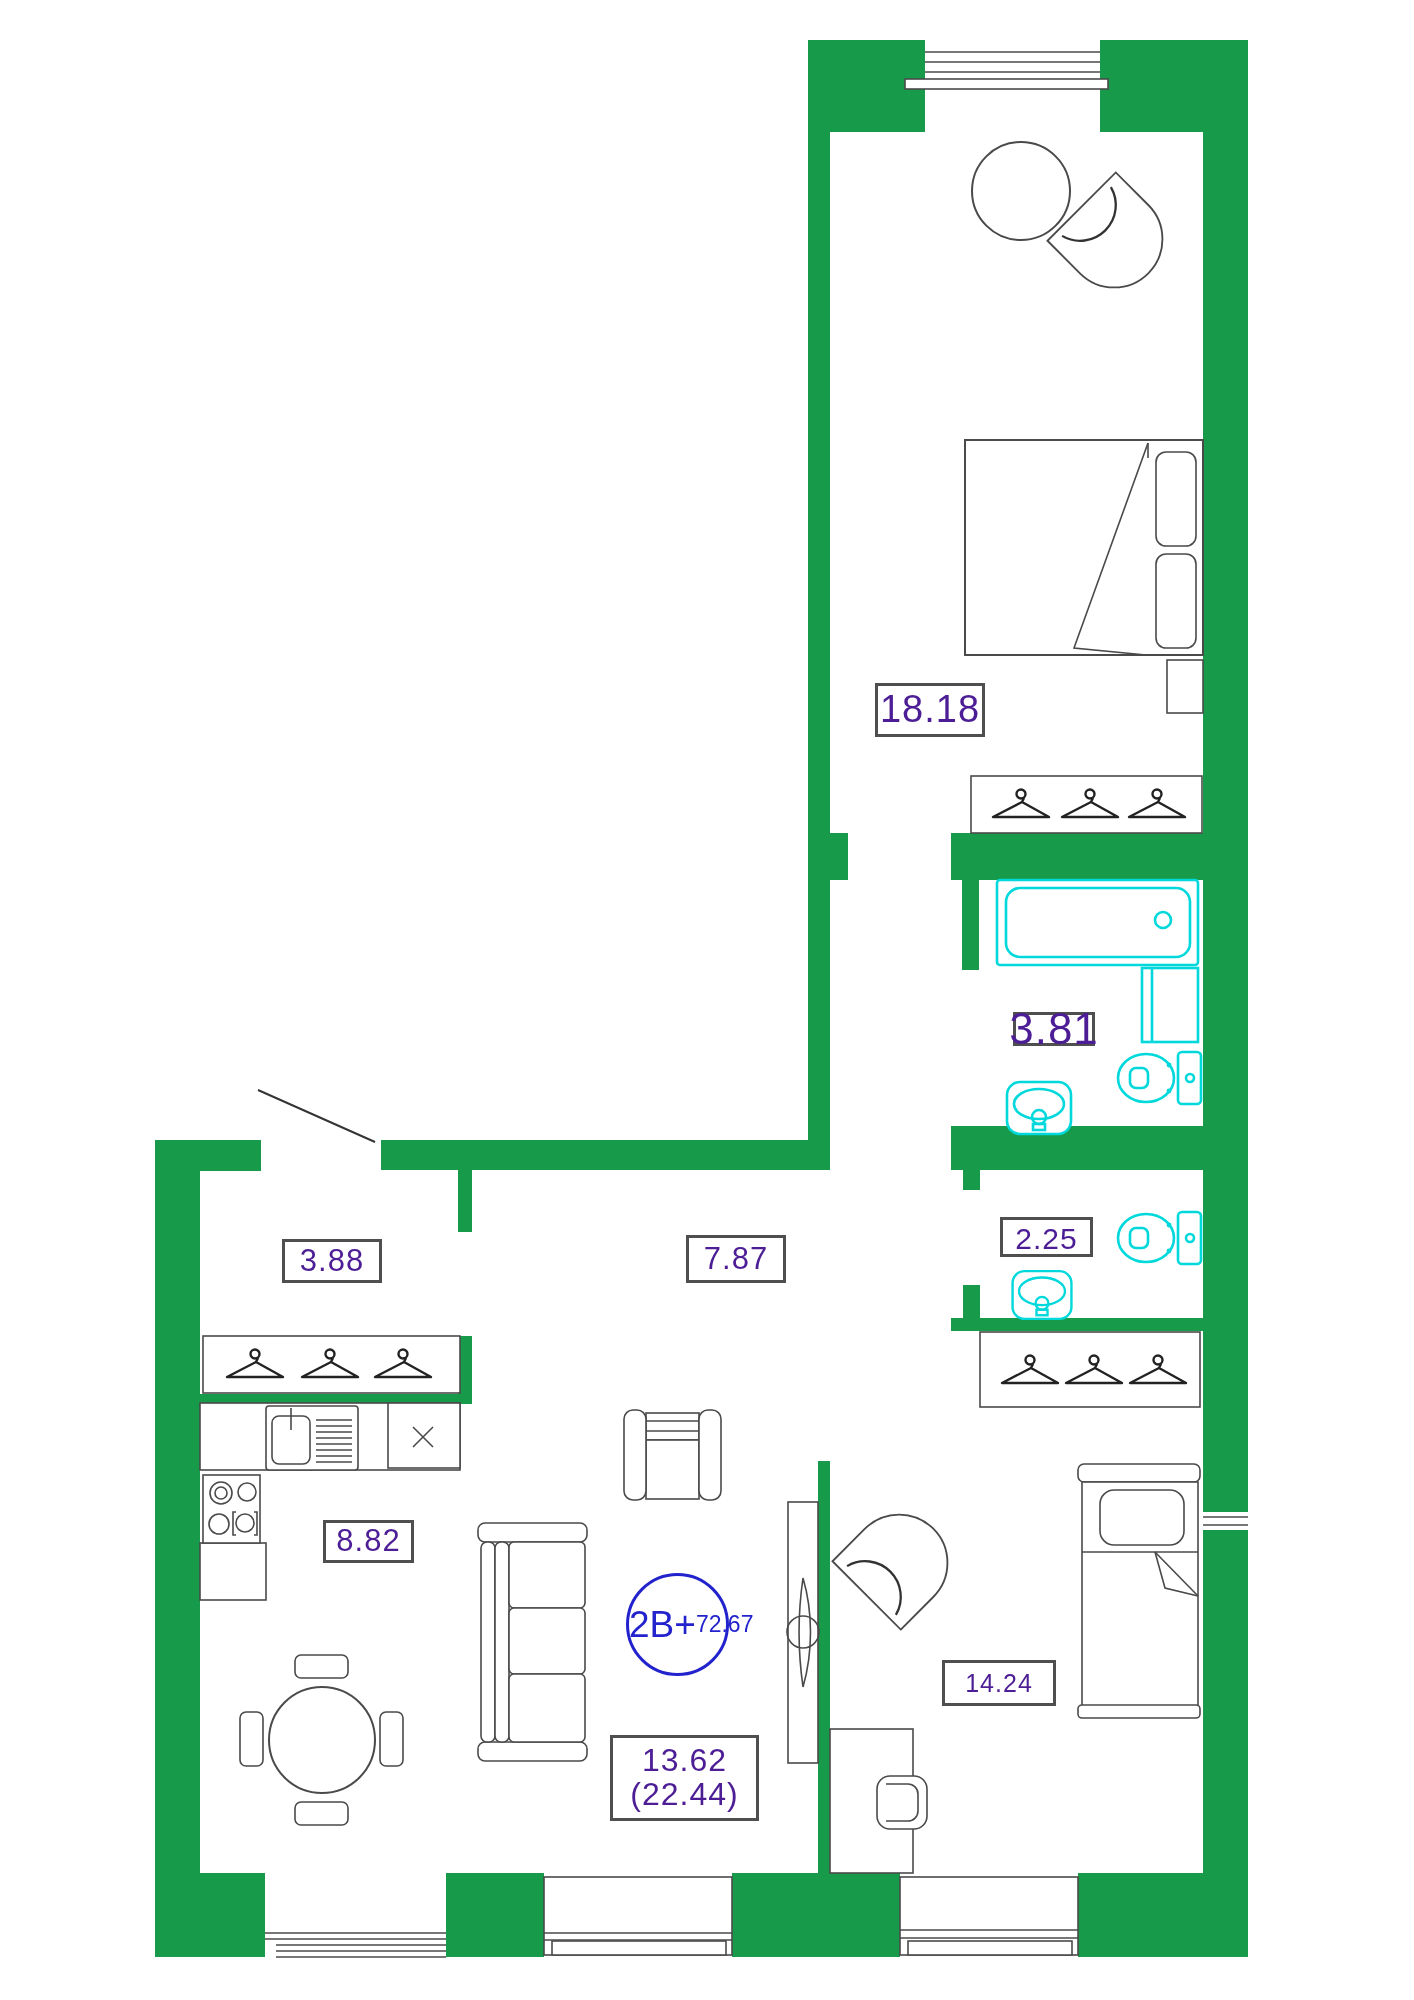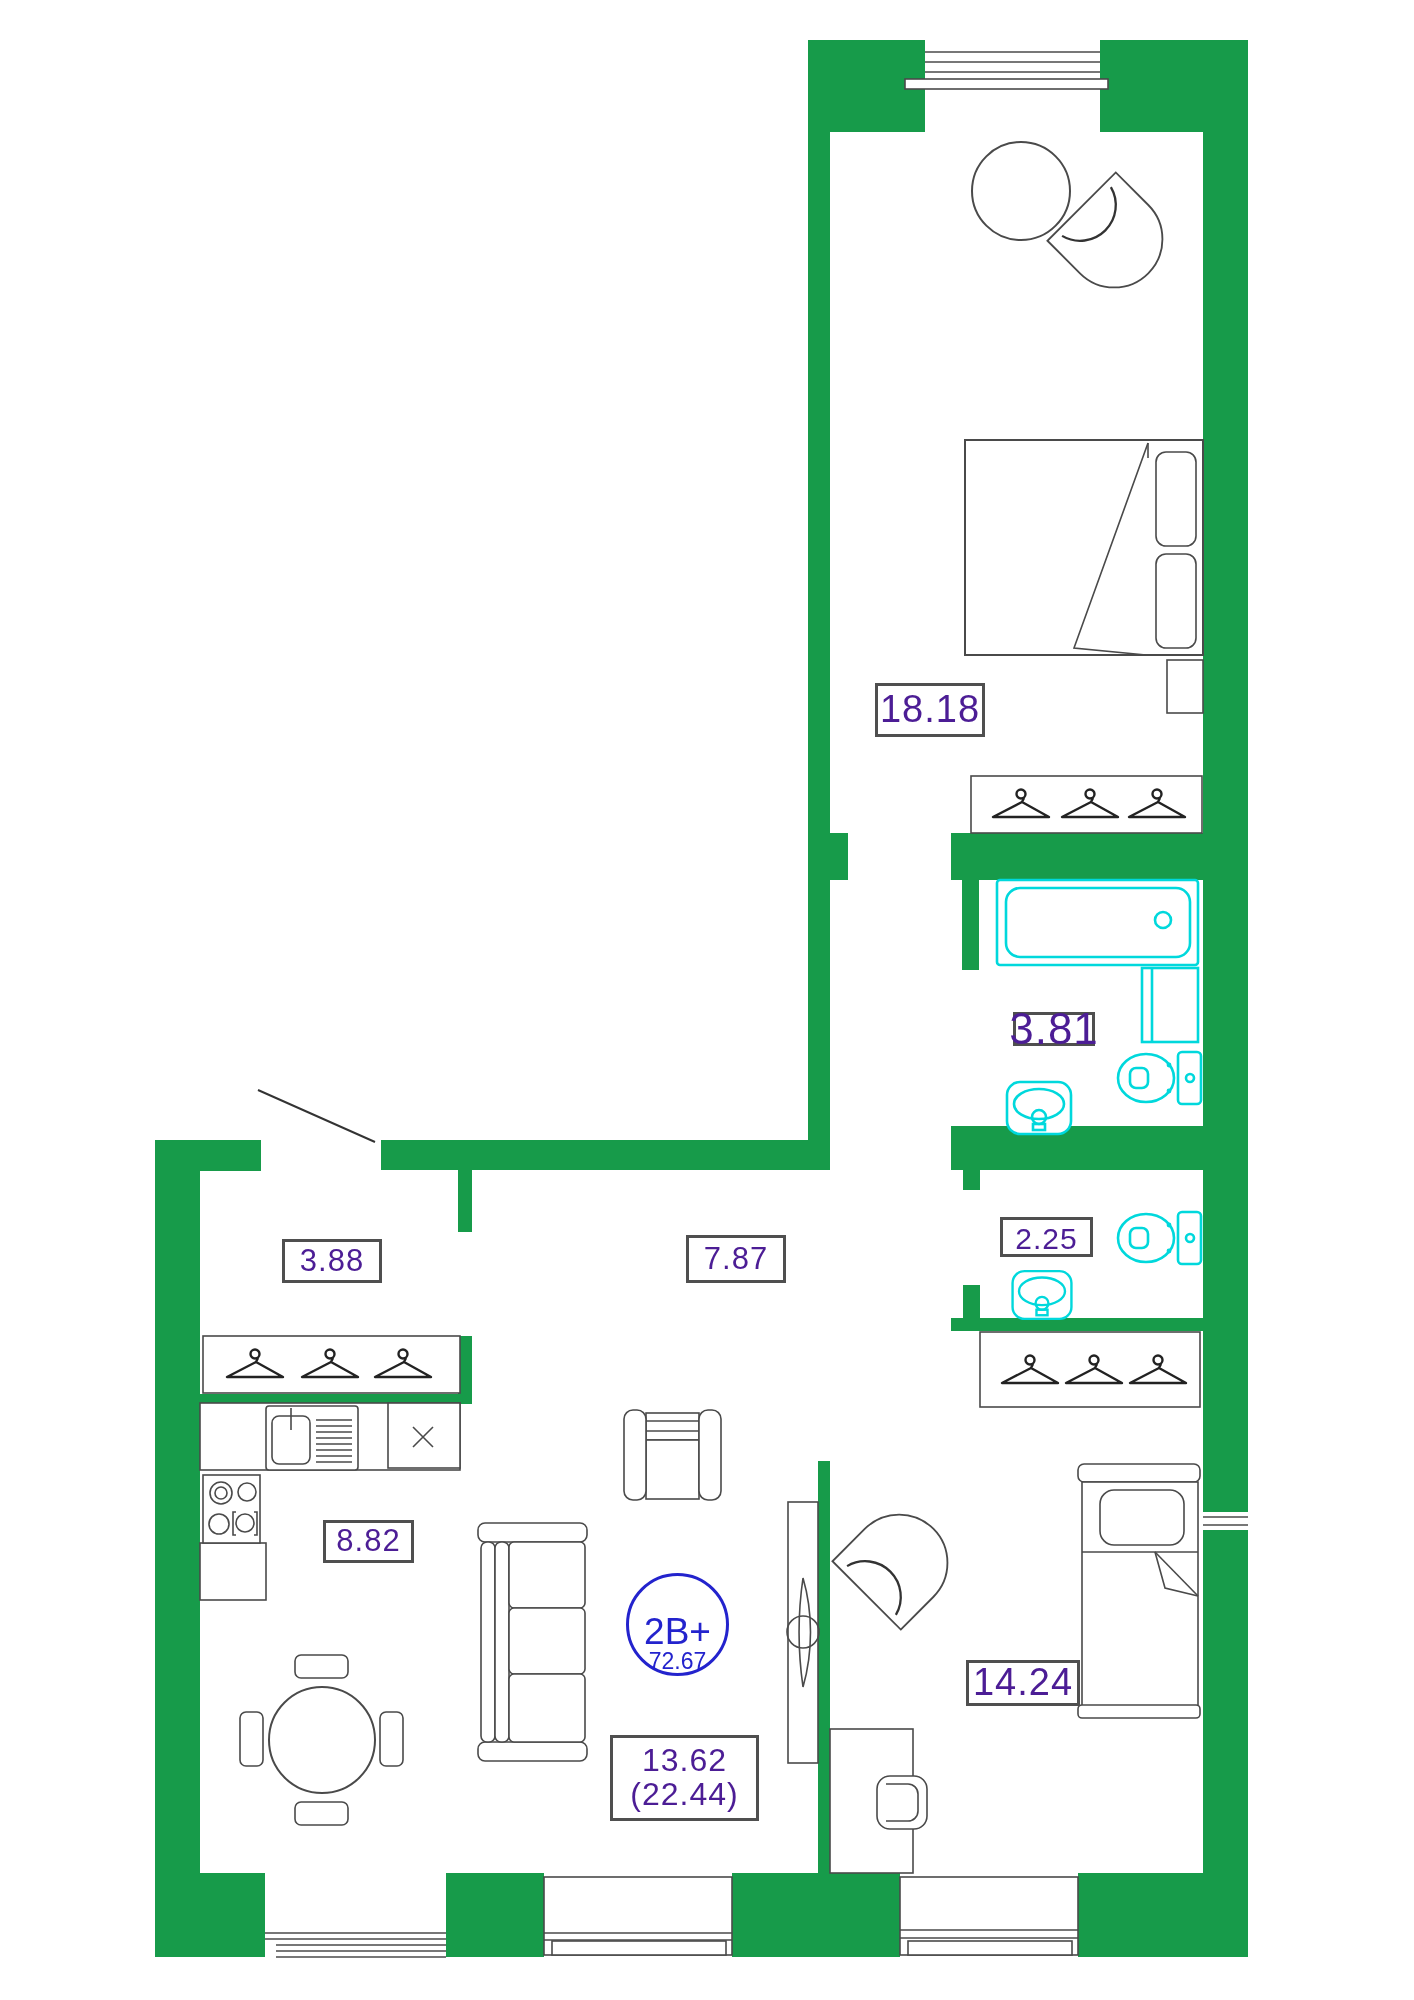--- a/index.html
+++ b/index.html
@@ -10,22 +10,22 @@
   .wall{position:absolute;background:var(--wall,#179b4a);}
   svg.overlay{position:absolute;left:0;top:0;}
   .lbl{
     position:absolute;display:flex;align-items:center;justify-content:center;
     background:#fff;border:3px solid #4f4f4f;color:#4c1d95;
     letter-spacing:1px;line-height:1.05;z-index:5;box-sizing:border-box;
     flex-direction:column;
   }
   .badge{
     position:absolute;border:3px solid var(--badge,#2222cc);border-radius:50%;
-    background:#fff;color:var(--badge,#2222cc);display:flex;flex-direction:column;
-    align-items:center;justify-content:flex-end;z-index:5;box-sizing:border-box;
+    background:#fff;color:var(--badge,#2222cc);display:flex;
+    align-items:center;justify-content:flex-start;z-index:5;box-sizing:border-box;
     line-height:1.0;
   }
   .f{fill:#fff;stroke:#4a4a4a;stroke-width:2;}
   .f1{fill:#fff;stroke:#4a4a4a;stroke-width:1.6;}
   .ln1{fill:none;stroke:#4a4a4a;stroke-width:1.6;}
   .cy{fill:#fff;stroke:var(--fixture,#00dcdc);stroke-width:2.6;}
   .cyl{fill:none;stroke:var(--fixture,#00dcdc);stroke-width:2.6;}
   .hg{fill:none;stroke:#222;stroke-width:2.4;stroke-linejoin:round;}
 </style>
 </head>
@@ -266,21 +266,21 @@
   </div>
   <div class="lbl" style="left:282px;top:1239px;width:100px;height:44px;font-size:31px;">
     <span>3.88</span>
   </div>
   <div class="lbl" style="left:686px;top:1235px;width:100px;height:48px;font-size:31px;">
     <span>7.87</span>
   </div>
   <div class="lbl" style="left:323px;top:1520px;width:91px;height:43px;font-size:31px;">
     <span>8.82</span>
   </div>
-  <div class="lbl" style="left:942px;top:1660px;width:114px;height:46px;font-size:38px;margin-left:24px;">
+  <div class="lbl" style="left:942px;top:1660px;width:114px;height:46px;font-size:25px;">
     <span>14.24</span>
   </div>
   <div class="lbl" style="left:610px;top:1735px;width:149px;height:86px;font-size:32px;justify-content:center;">
     <span>13.62</span>
     <span>(22.44)</span>
   </div>
 
   <div class="badge" style="left:626px;top:1573px;width:103px;height:103px;">
     <span style="font-size:37px;">2B+</span>
     <span style="font-size:23px;">72.67</span>

